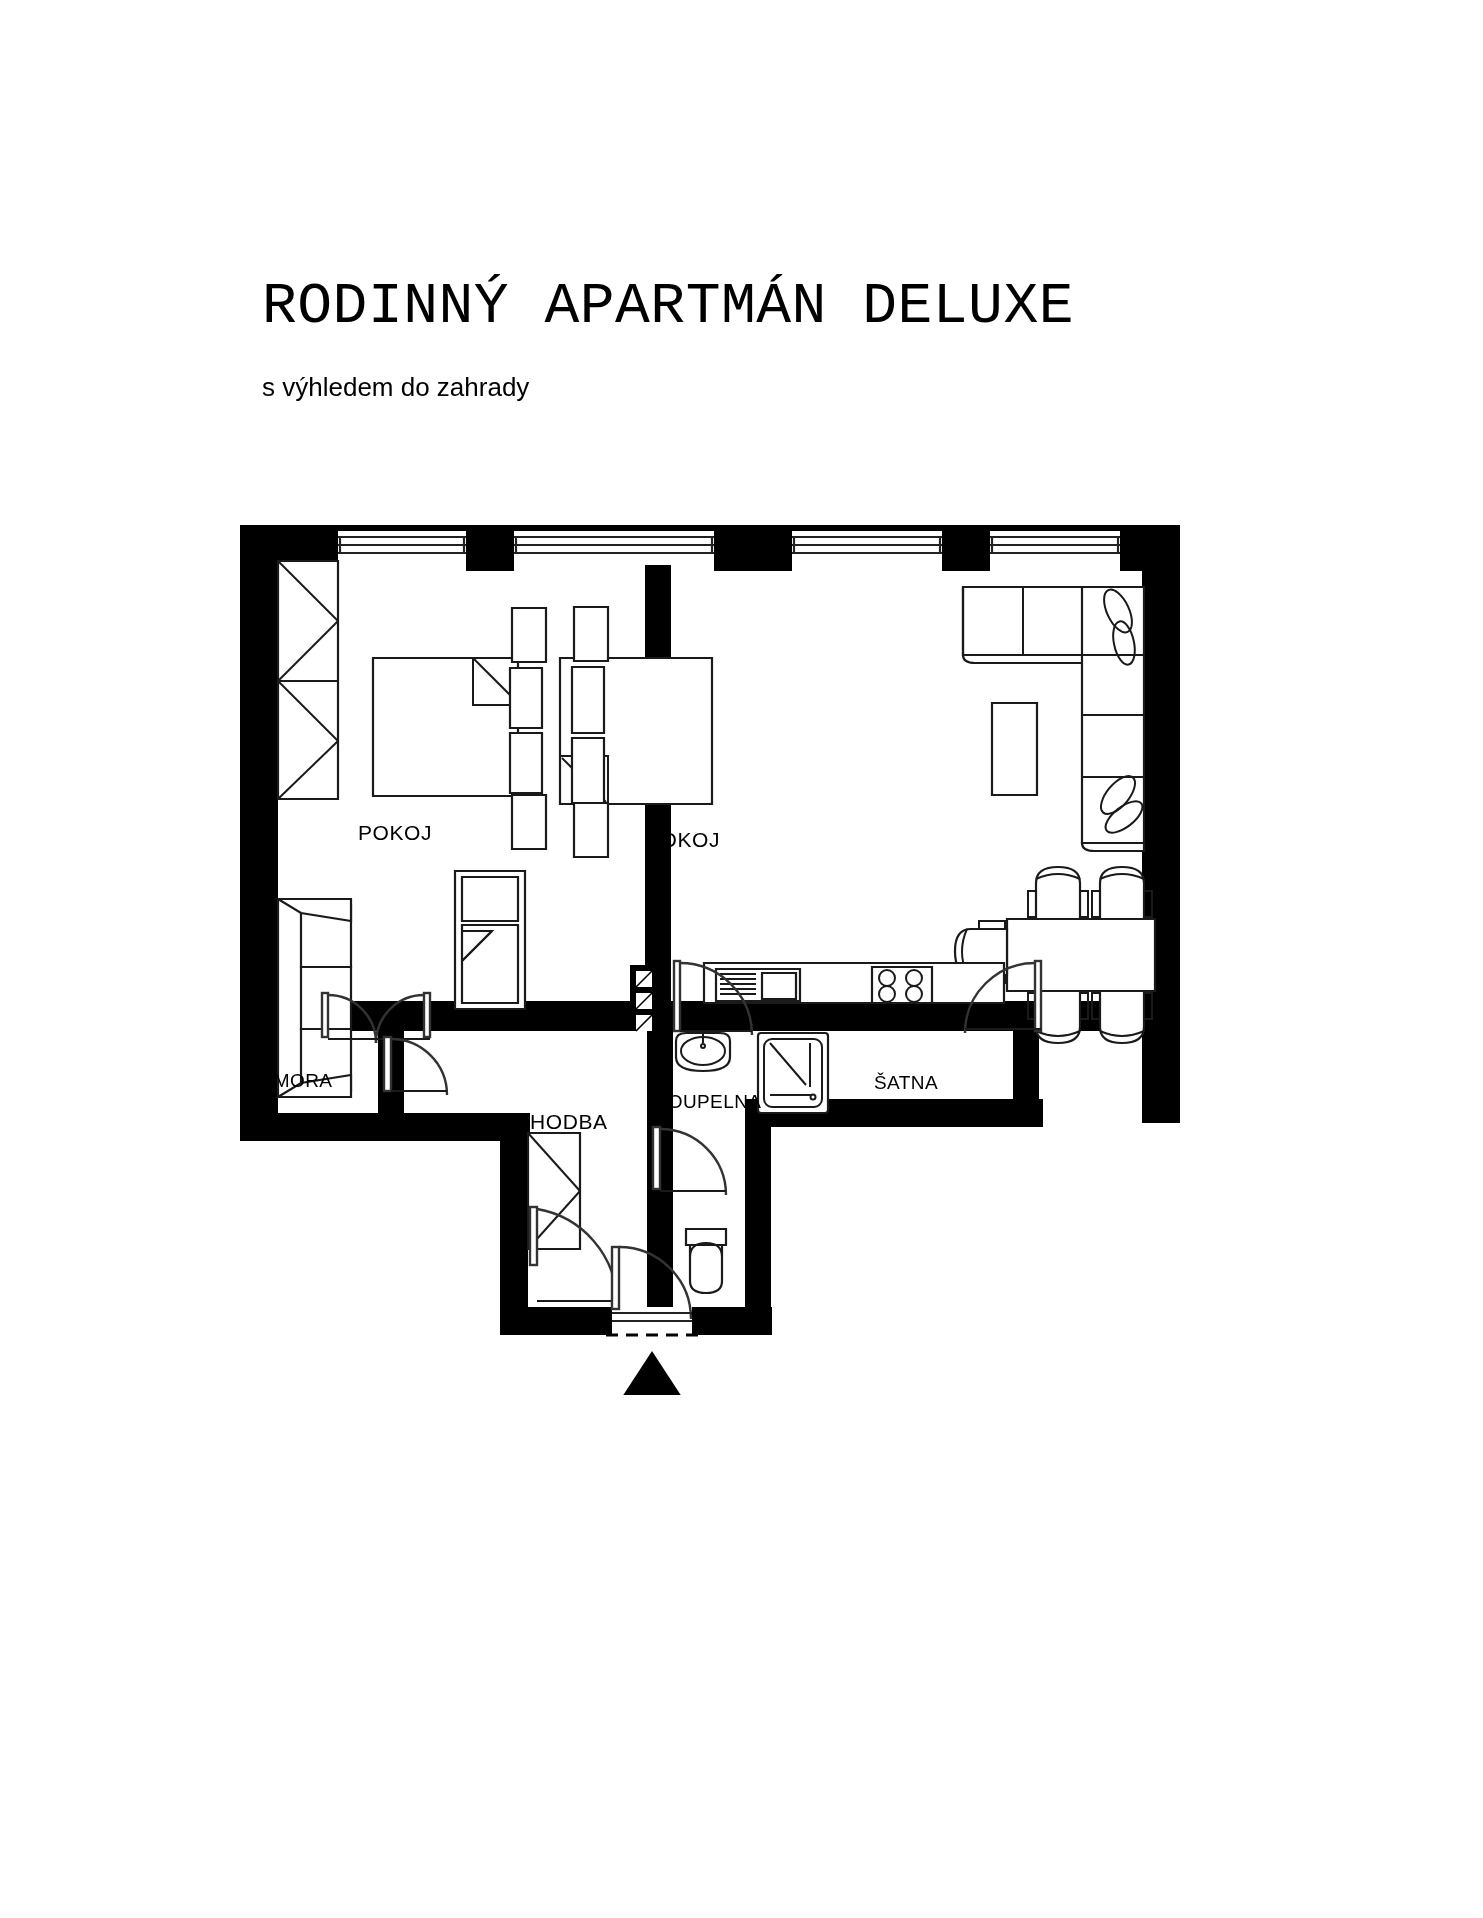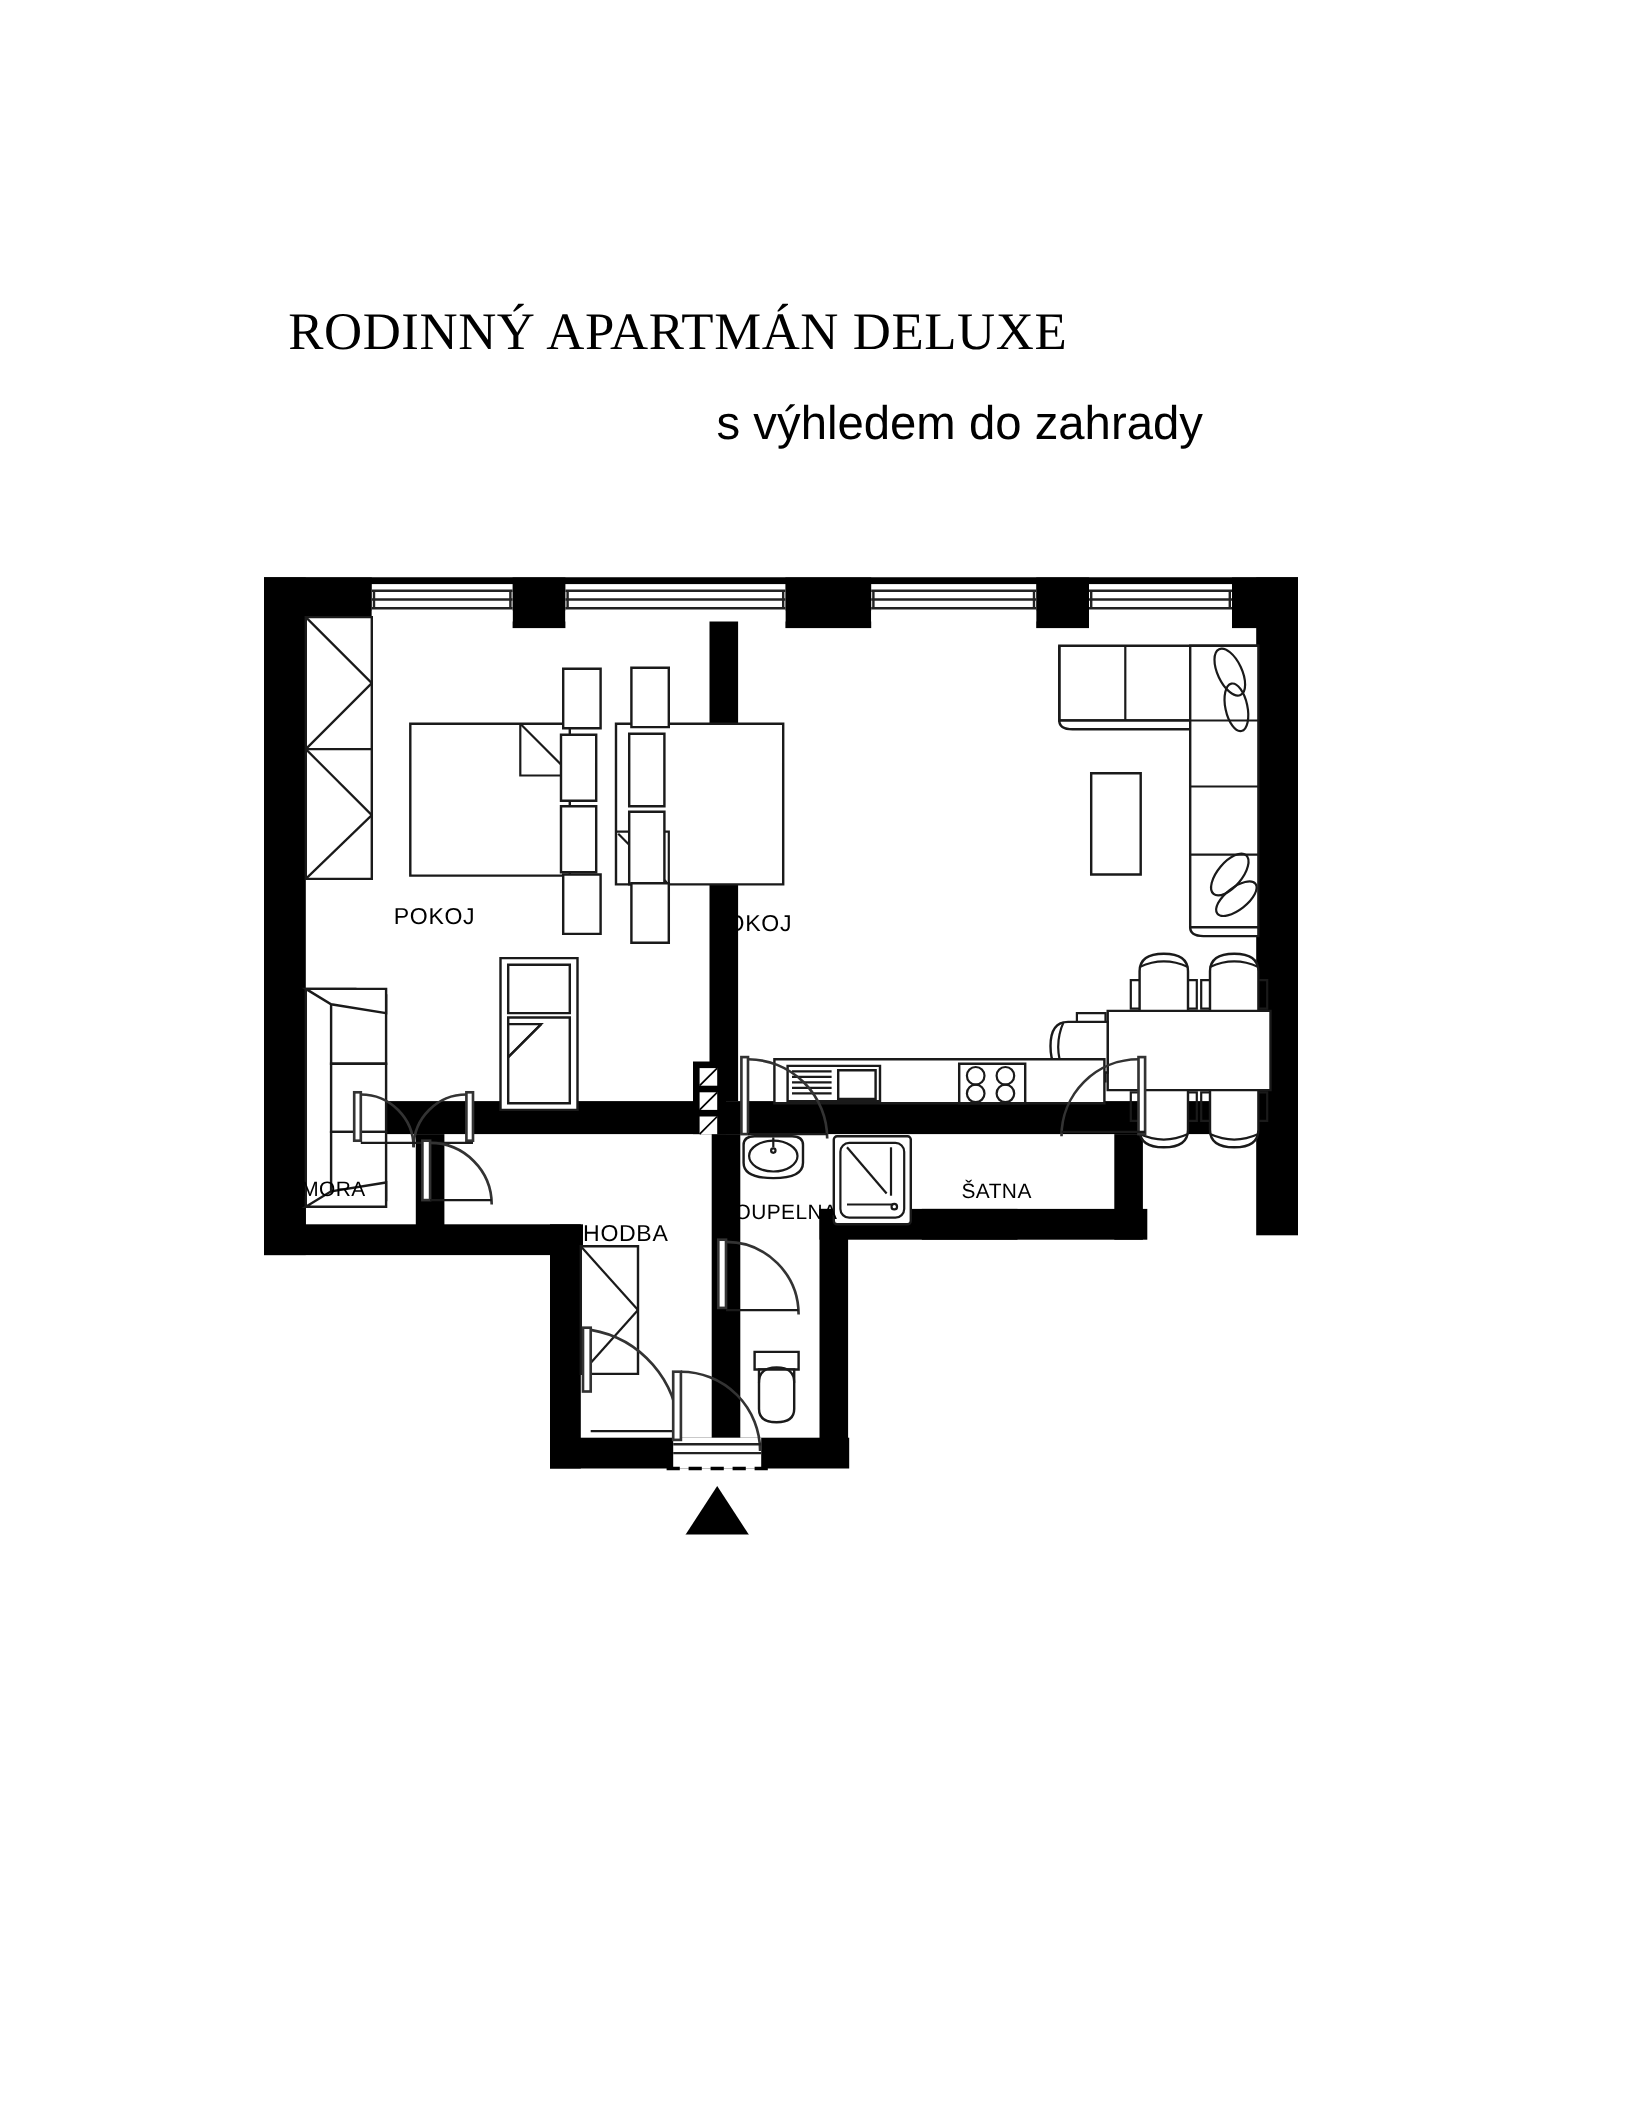--- a/index.html
+++ b/index.html
@@ -22,36 +22,35 @@
     background: #ffffff;
   }
   #title-block {
     position: absolute;
     left: 0;
     top: 278px;
     width: 1483px;
     text-align: left;
   }
   #plan-title {
-    font-size: 48px;
+    font-size: 58px;
     font-weight: 400;
     letter-spacing: 0.5px;
     line-height: 1.0;
     margin: 0 0 0 262px;
     white-space: nowrap;
-    font-family: Liberation Serif, serif;
+    font-family: Liberation Mono, monospace;
   }
   #plan-subtitle {
-    font-size: 43px;
+    font-size: 26px;
     font-weight: 400;
     line-height: 1.0;
     margin: 38px 0 0 262px;
     white-space: nowrap;
     font-family: "Liberation Sans", sans-serif;
-    text-align: center;
   }
   #floorplan-wrap {
     position: absolute;
     left: 0;
     top: 495px;
     width: 1262px;
     height: 900px;
   }
   svg.plan {
     display: block;

